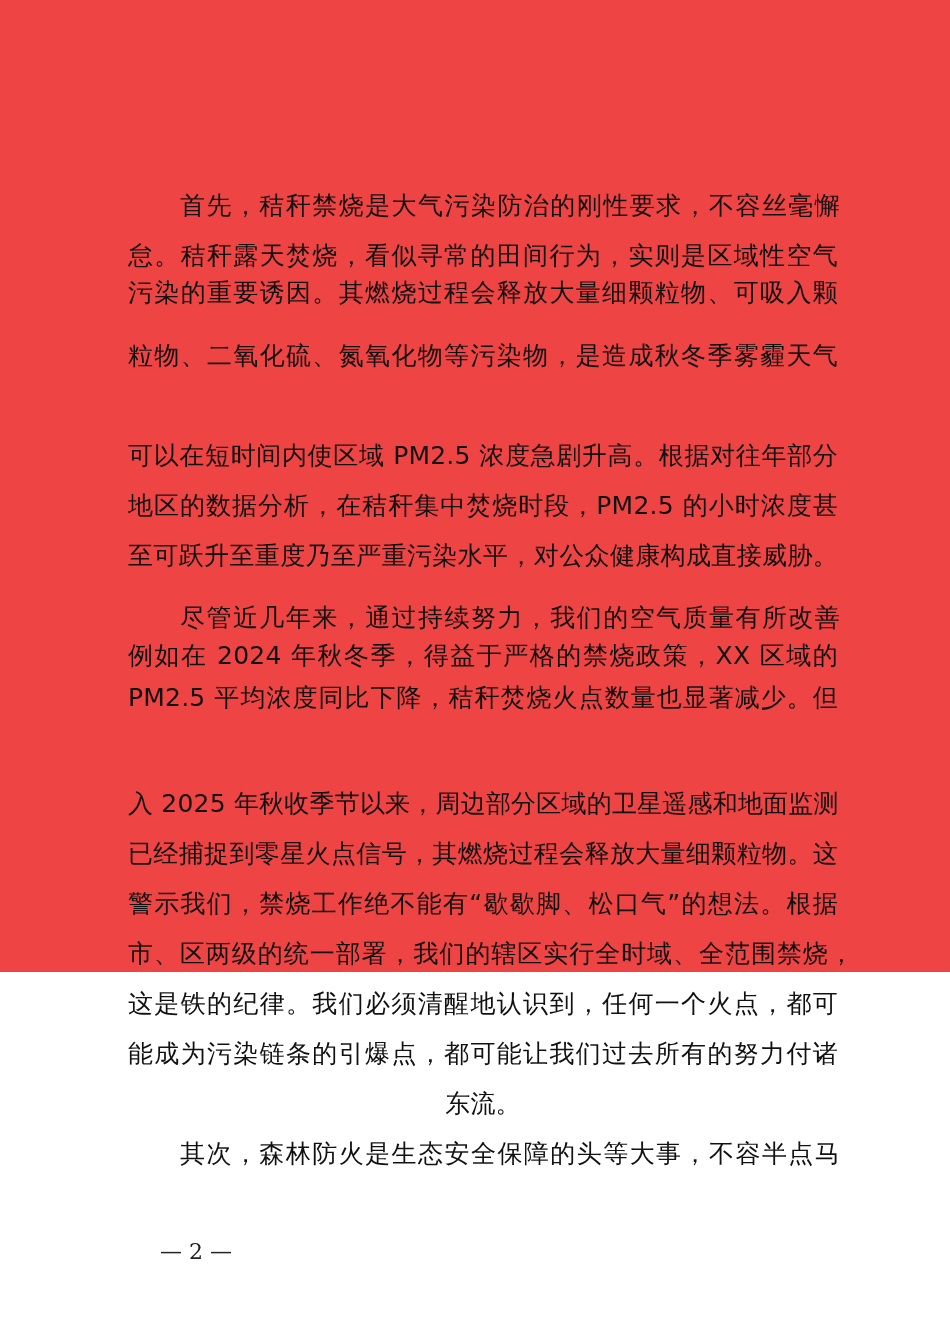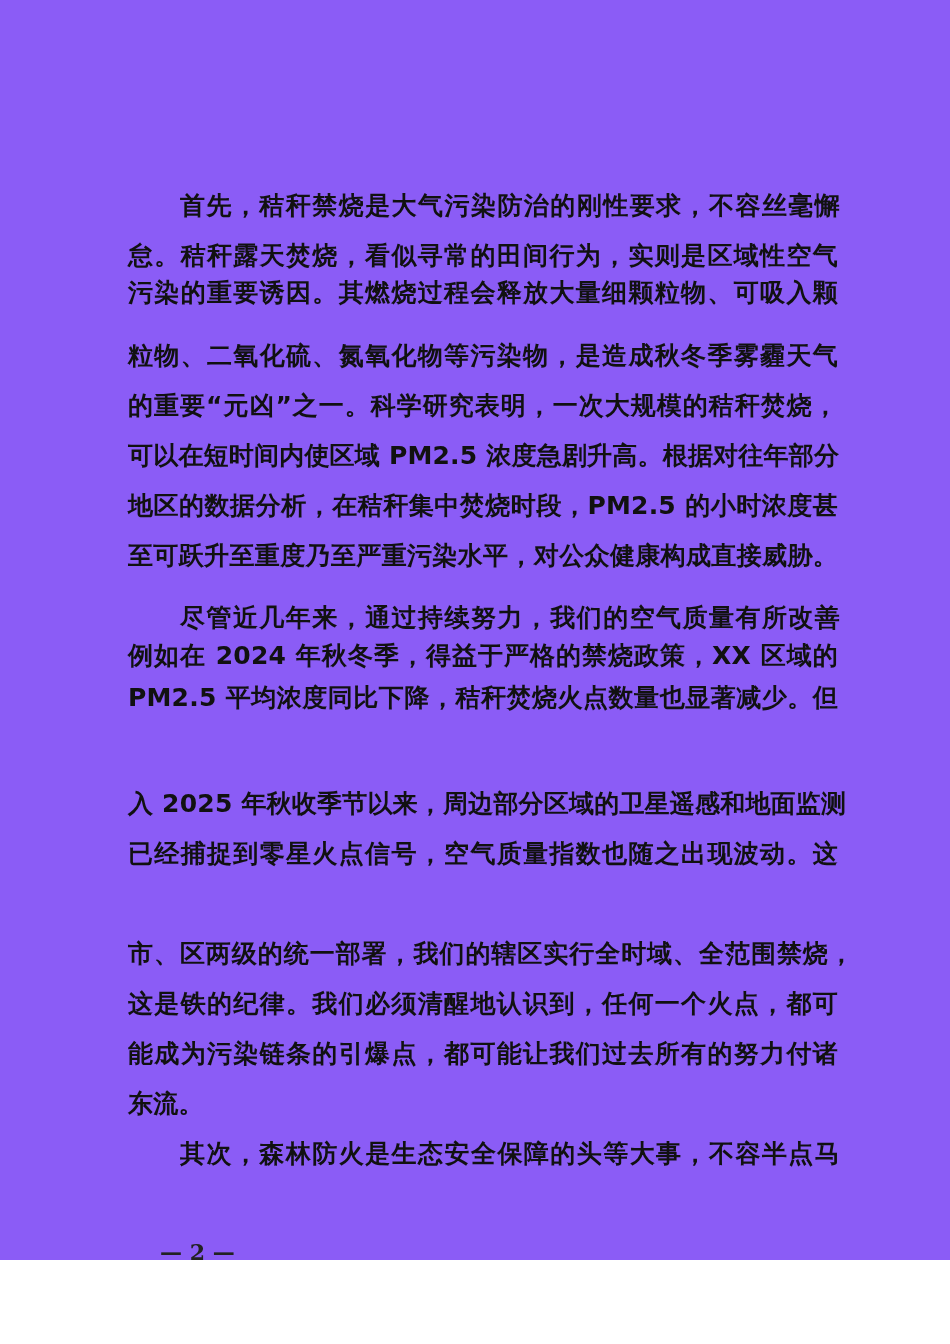--- a/index.html
+++ b/index.html
@@ -13,33 +13,33 @@
       position: relative;
       overflow: hidden;
       font-family: "DejaVu Sans", "Liberation Sans", sans-serif;
       color: #111111;
     }
     .page {
       position: absolute;
       left: 0;
       top: 0;
       width: 950px;
-      height: 1260px;
-      background: #8b5cf6;
-      font-weight: bold;
+      height: 972px;
+      background: #ef4444;
     }
     .line {
       position: absolute;
       left: 128px;
       width: 710px;
       height: 36px;
       font-size: 25px;
       line-height: 36px;
       white-space: nowrap;
       letter-spacing: 0.2px;
+      text-align: center;
     }
     .line.indent { left: 180px; width: 660px; }
     .line.justify {
       text-align: justify;
       text-align-last: justify;
     }
     .footer {
       position: absolute;
       left: 160px;
       top: 1238px;
@@ -52,30 +52,30 @@
   </style>
 </head>
 <body>
 
 <div class="page">
 
   <div class="line indent justify" style="top:188px">首先，秸秆禁烧是大气污染防治的刚性要求，不容丝毫懈</div>
   <div class="line justify" style="top:238px">怠。秸秆露天焚烧，看似寻常的田间行为，实则是区域性空气</div>
   <div class="line justify" style="top:275px">污染的重要诱因。其燃烧过程会释放大量细颗粒物、可吸入颗</div>
   <div class="line justify" style="top:338px">粒物、二氧化硫、氮氧化物等污染物，是造成秋冬季雾霾天气</div>
-  <div class="line justify" style="top:388px">的重要“元凶”之一。科学研究表明，一次大规模的秸秆焚烧，</div>
   <div class="line justify" style="top:438px">可以在短时间内使区域 PM2.5 浓度急剧升高。根据对往年部分</div>
   <div class="line justify" style="top:488px">地区的数据分析，在秸秆集中焚烧时段，PM2.5 的小时浓度甚</div>
   <div class="line justify" style="top:538px">至可跃升至重度乃至严重污染水平，对公众健康构成直接威胁。</div>
 
   <div class="line indent justify" style="top:600px">尽管近几年来，通过持续努力，我们的空气质量有所改善</div>
   <div class="line justify" style="top:638px">例如在 2024 年秋冬季，得益于严格的禁烧政策，XX 区域的</div>
   <div class="line justify" style="top:680px">PM2.5 平均浓度同比下降，秸秆焚烧火点数量也显著减少。但</div>
   <div class="line justify" style="top:786px">入 2025 年秋收季节以来，周边部分区域的卫星遥感和地面监测</div>
-  <div class="line justify" style="top:836px">已经捕捉到零星火点信号，空气质量指数也随之出现波动。这</div>
+  <div class="line justify" style="top:836px">已经捕捉到零星火点信号，其燃烧过程会释放大量细颗粒物。这</div>
+  <div class="line justify" style="top:886px">警示我们，禁烧工作绝不能有“歇歇脚、松口气”的想法。根据</div>
   <div class="line justify" style="top:936px; width:726px">市、区两级的统一部署，我们的辖区实行全时域、全范围禁烧，</div>
   <div class="line justify" style="top:1036px">能成为污染链条的引爆点，都可能让我们过去所有的努力付诸</div>
   <div class="line justify" style="top:986px">这是铁的纪律。我们必须清醒地认识到，任何一个火点，都可</div>
   <div class="line" style="top:1086px">东流。</div>
 
   <div class="line indent justify" style="top:1136px">其次，森林防火是生态安全保障的头等大事，不容半点马</div>
 
   <div class="footer">— 2 —</div>
 
 </div>

